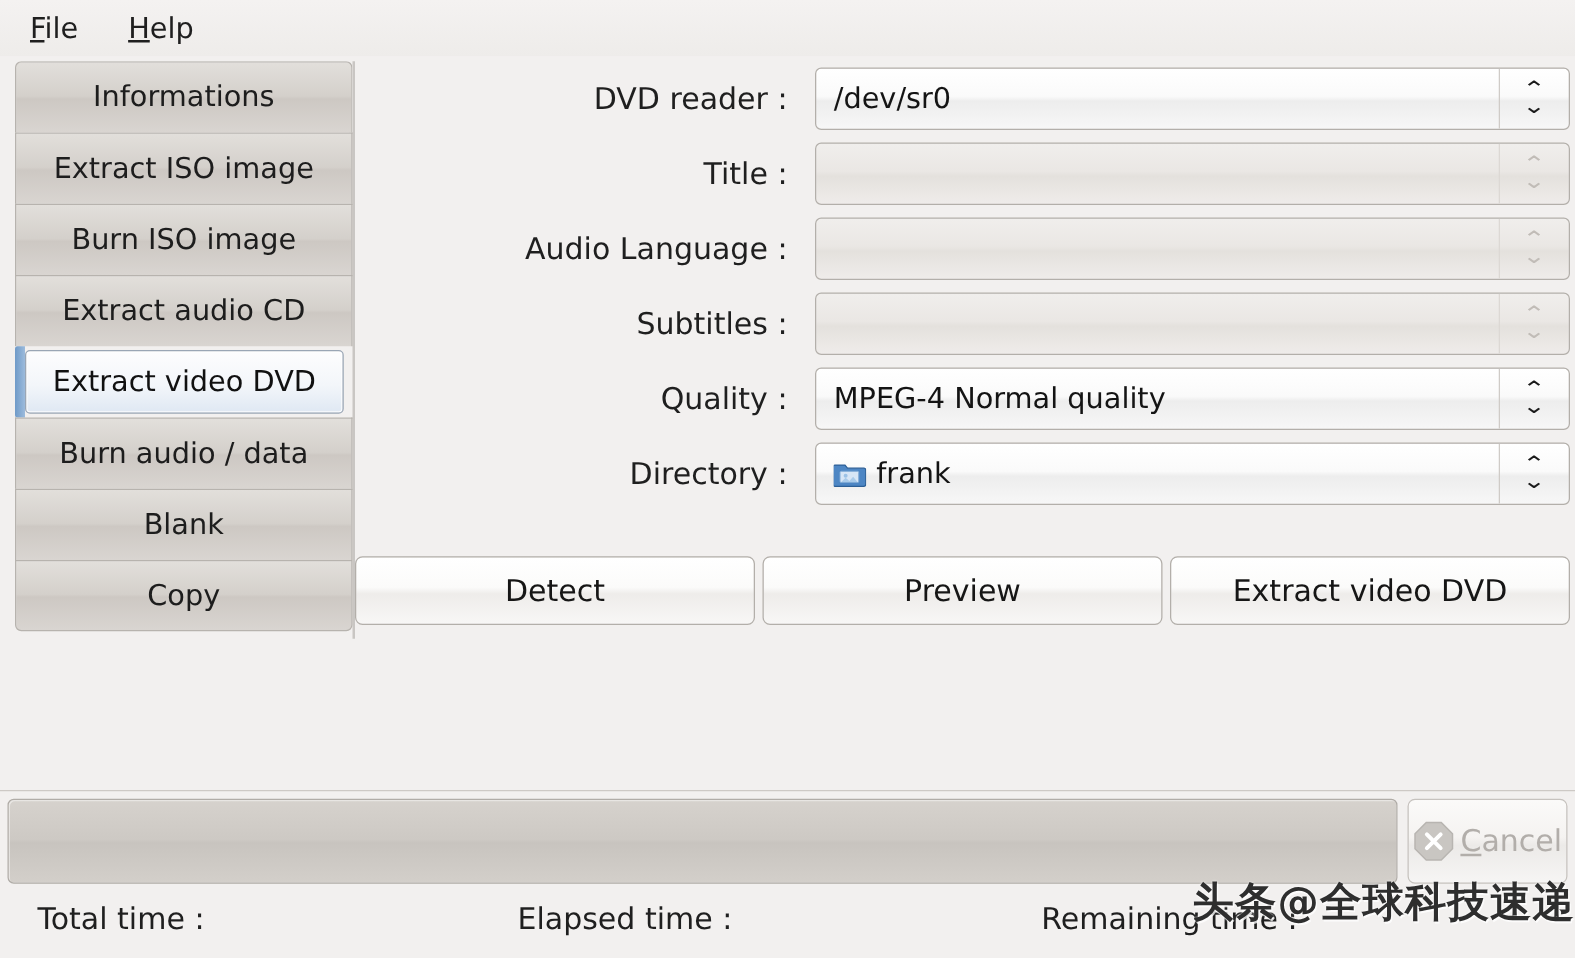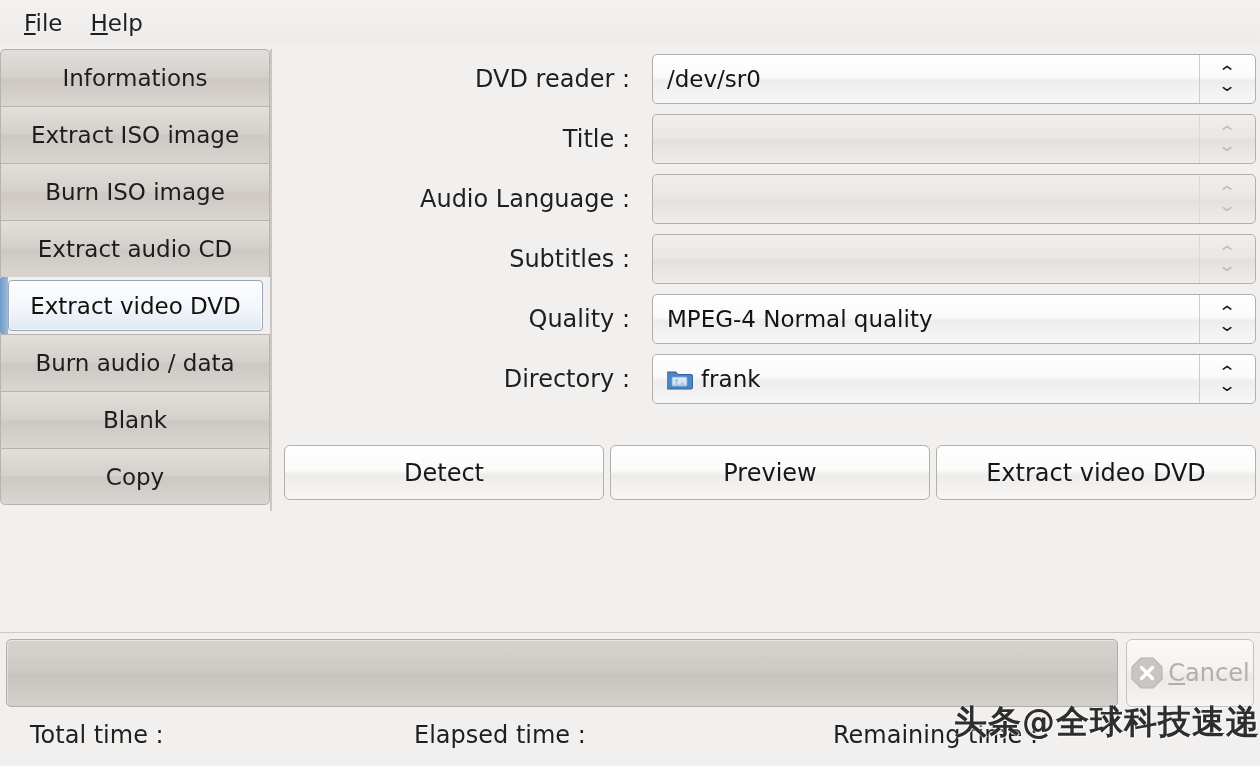--- a/index.html
+++ b/index.html
@@ -16,21 +16,21 @@
     color: #2b2b2b;
     position: relative;
   }
 
   
   .menubar {
     height: 45px;
     display: flex;
     align-items: center;
     padding-left: 18px;
-    gap: 16px;
+    gap: 28px;
     background: linear-gradient(to bottom, #f4f2f1, #eeecea);
   }
   .menu-item {
     font-size: 23px;
     color: #1f1f1f;
     padding: 2px 6px;
     cursor: default;
     white-space: nowrap;
   }
   .menu-item .mn { text-decoration: underline; }
@@ -41,21 +41,21 @@
     left: 0;
     top: 45px;
     width: 1260px;
     height: 587px;
     background: #f2f0ef;
   }
 
   
   .sidebar {
     position: absolute;
-    left: 0;
+    left: 12px;
     top: 4px;
     width: 272px;
     height: 462px;
     border-right: 2px solid #c9c6c3;
     padding-right: 0px;
   }
   .side-btn {
     position: relative;
     display: flex;
     align-items: center;

